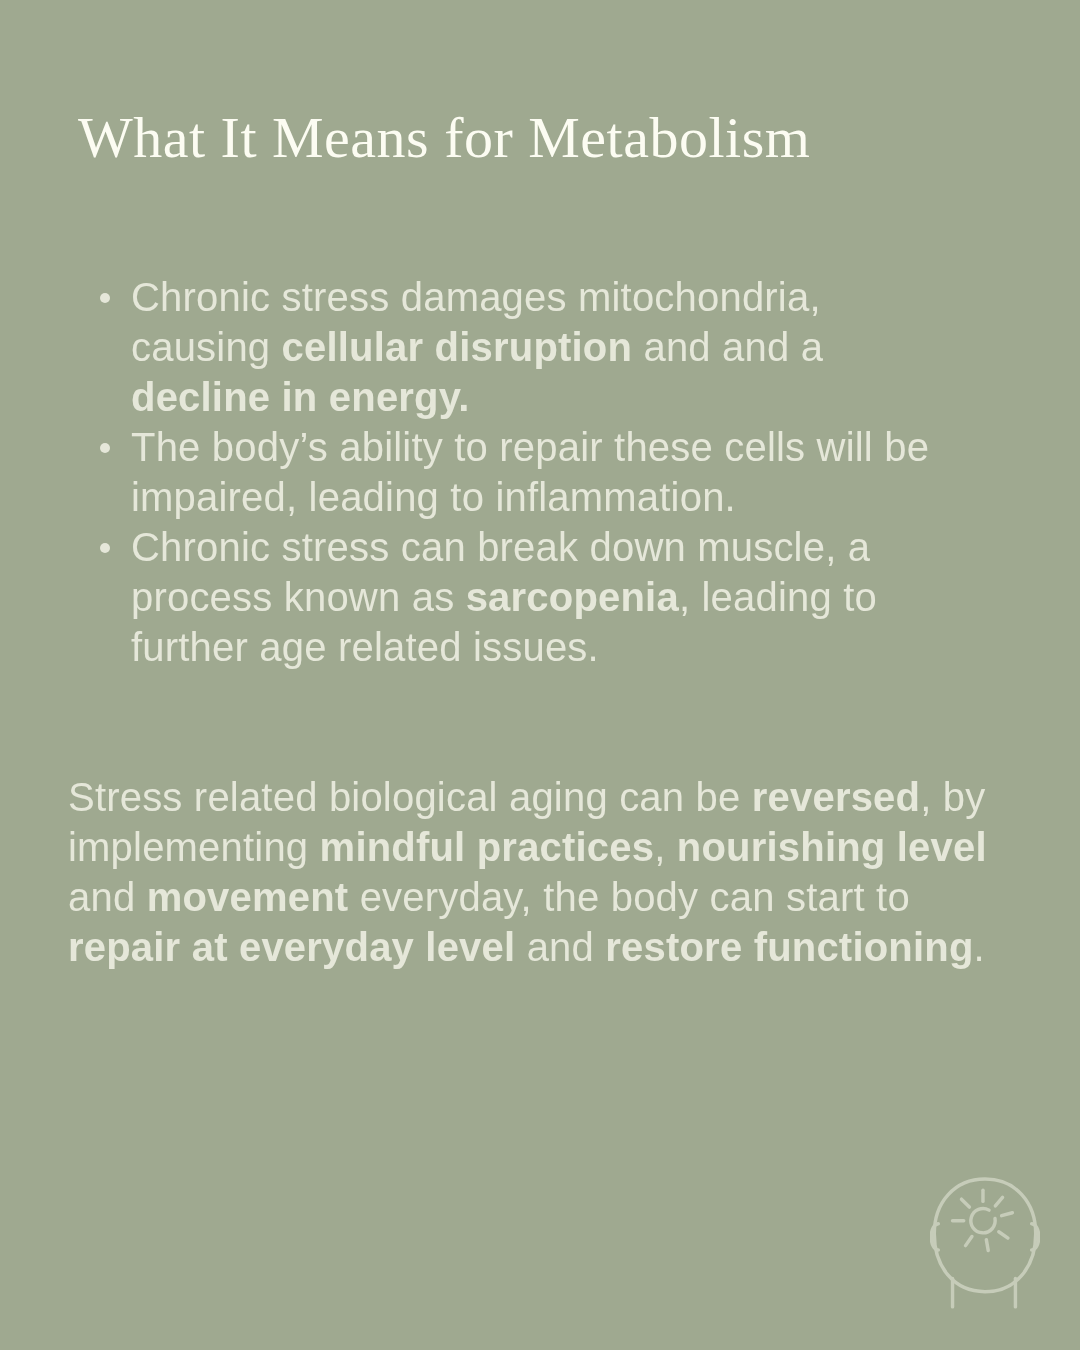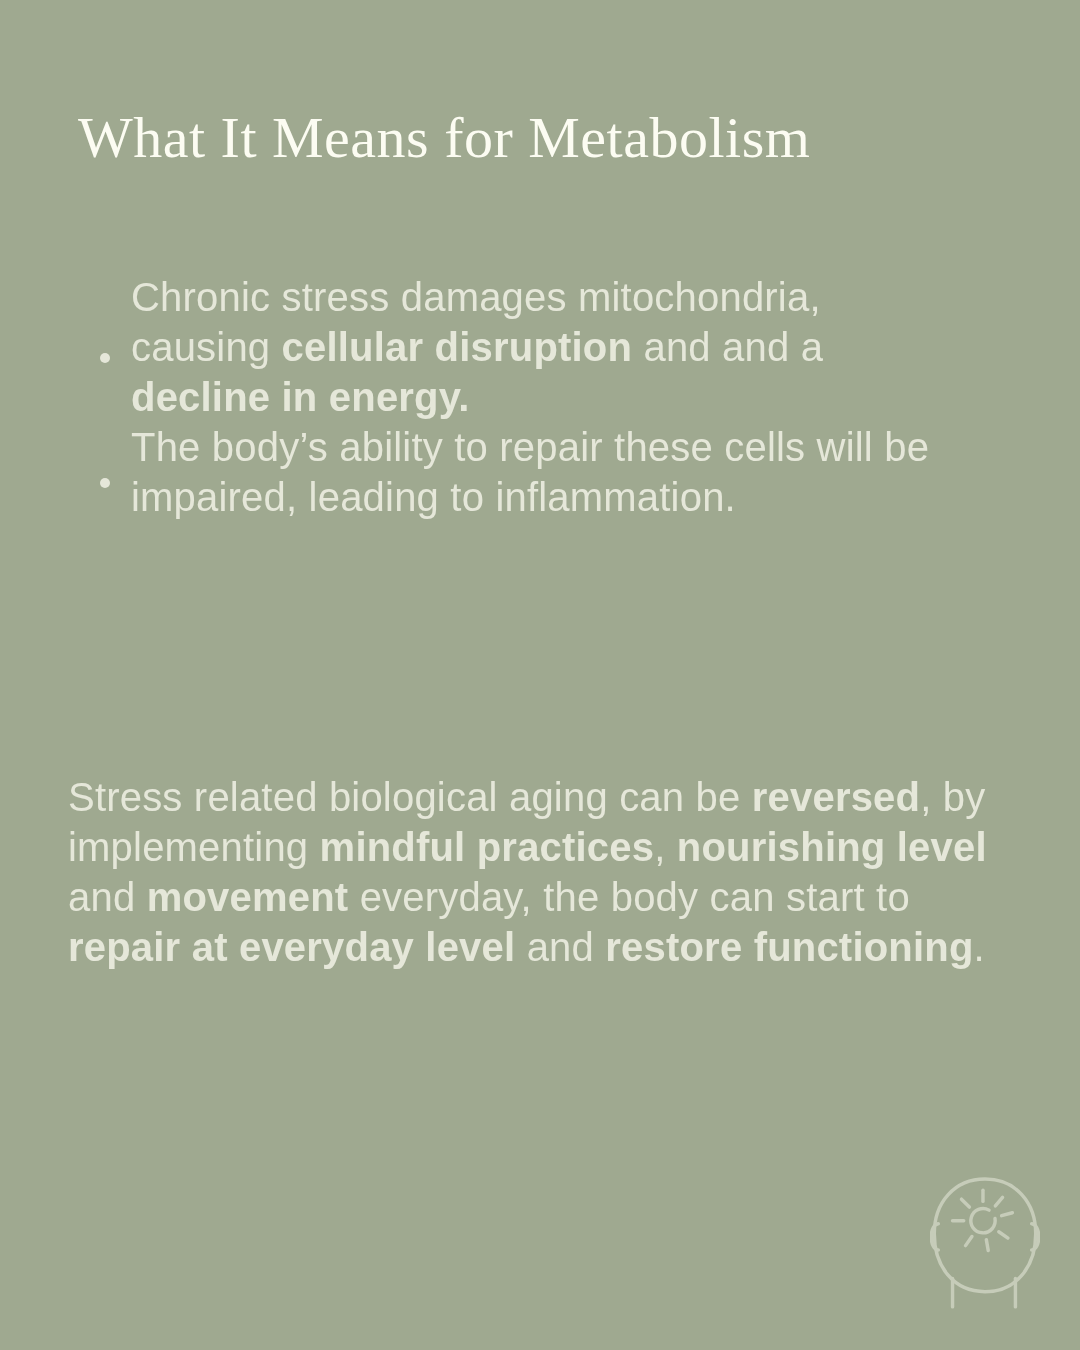--- a/index.html
+++ b/index.html
@@ -29,21 +29,21 @@
     color:var(--title);
   }
   .bullets{
     position:absolute;
     left:100px;top:272px;
     width:880px;
     list-style:none;
   }
   .bullets li{
     display:flex;
-    align-items:center;
+    align-items:flex-start;
   }
   .bullet-dot{
     flex:0 0 auto;
     width:10px;height:10px;
     margin:21px 21px 0 0;
     border-radius:50%;
     background:var(--body);
   }
   .li-text{
     flex:1 1 auto;
@@ -85,20 +85,24 @@
 
   <ul class="bullets">
     <li>
       <span class="bullet-dot"></span>
       <span class="li-text"><span>Chronic stress damages mitochondria, causing </span><b>cellular disruption</b><span> and and a </span><b>decline in energy.</b></span>
     </li>
     <li>
       <span class="bullet-dot"></span>
       <span class="li-text"><span>The body’s ability to repair these cells will be impaired, leading to inflammation.</span></span>
     </li>
+    <li>
+      <span class="bullet-dot"></span>
+      <span class="li-text"><span>Chronic stress can break down muscle, a process known as </span><b>sarcopenia</b><span>, leading to further age related issues.</span></span>
+    </li>
   </ul>
 
   <p class="summary"><span>Stress related biological aging can be </span><b>reversed</b><span>, by implementing </span><b>mindful practices</b><span>, </span><b>nourishing level</b><span> and </span><b>movement</b><span> everyday, the body can start to </span><b>repair at everyday level</b><span> and </span><b>restore functioning</b><span>.</span></p>
 
   <div class="logo">
     <svg viewBox="0 0 106 140" xmlns="http://www.w3.org/2000/svg" aria-hidden="true">
 
       <path d="M 53,6 C 83,6 103,29 103,60 C 103,92 84,117 53,117 C 22,117 3,92 3,60 C 3,29 23,6 53,6 Z"></path>
 
       <path d="M 7,50 A 7,13 0 1 0 7,76"></path>

